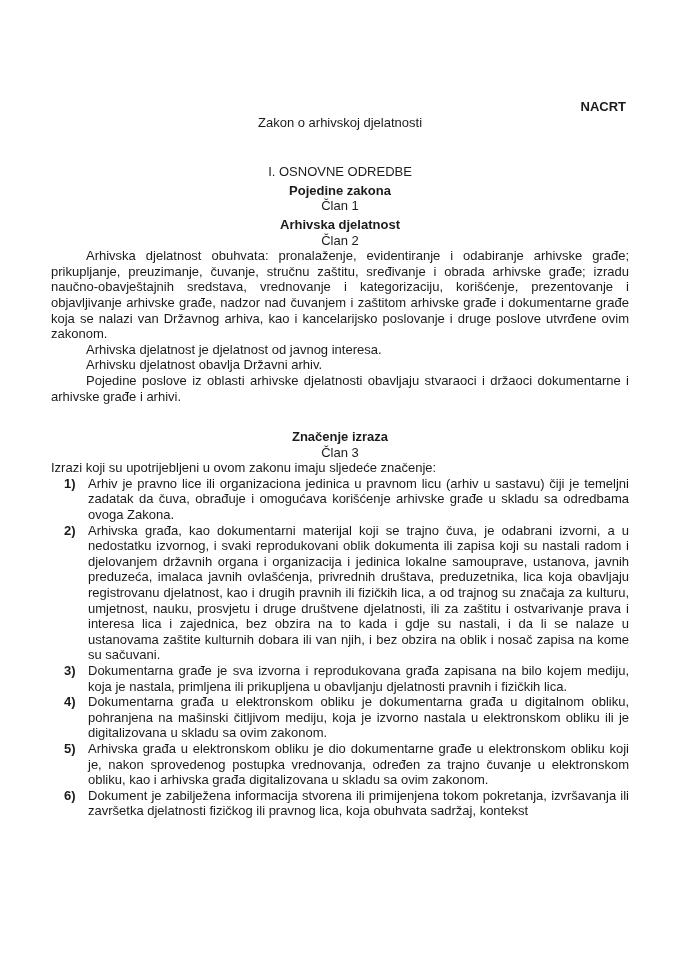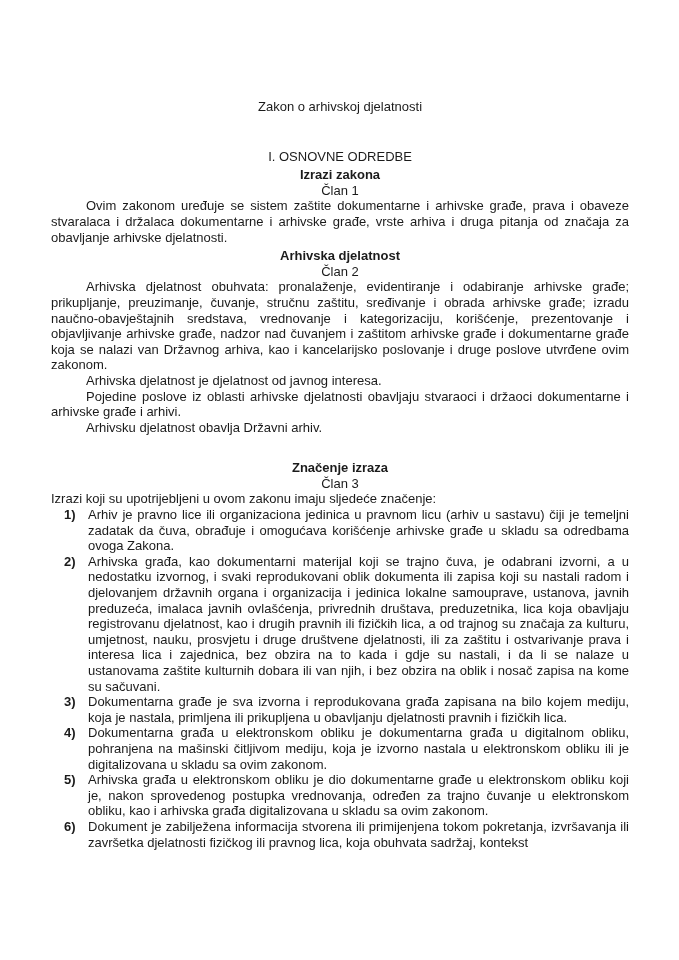--- a/index.html
+++ b/index.html
@@ -63,32 +63,32 @@
     font-weight: bold;
   }
   .term {
     font-weight: normal;
   }
 </style>
 </head>
 <body>
 
 <div class="page">
+  <div class="draft-label">NACRT</div>
   <div class="doc-title">Zakon o arhivskoj djelatnosti</div>
   <div class="chapter-heading">I. OSNOVNE ODREDBE</div>
   <div id="doc-body">
-      <div class="subheading">Izrazi zakona</div>
+      <div class="subheading">Pojedine zakona</div>
       <div class="article-no">Član 1</div>
-      <div class="para">Ovim zakonom uređuje se sistem zaštite dokumentarne i arhivske građe, prava i obaveze stvaralaca i držalaca dokumentarne i arhivske građe, vrste arhiva i druga pitanja od značaja za obavljanje arhivske djelatnosti.</div>
       <div class="subheading">Arhivska djelatnost</div>
       <div class="article-no">Član 2</div>
       <div class="para">Arhivska djelatnost obuhvata: pronalaženje, evidentiranje i odabiranje arhivske građe; prikupljanje, preuzimanje, čuvanje, stručnu zaštitu, sređivanje i obrada arhivske građe; izradu naučno-obavještajnih sredstava, vrednovanje i kategorizaciju, korišćenje, prezentovanje i objavljivanje arhivske građe, nadzor nad čuvanjem i zaštitom arhivske građe i dokumentarne građe koja se nalazi van Državnog arhiva, kao i kancelarijsko poslovanje i druge poslove utvrđene ovim zakonom.</div>
       <div class="para">Arhivska djelatnost je djelatnost od javnog interesa.</div>
+      <div class="para">Arhivsku djelatnost obavlja Državni arhiv.</div>
       <div class="para">Pojedine poslove iz oblasti arhivske djelatnosti obavljaju stvaraoci i držaoci dokumentarne i arhivske građe i arhivi.</div>
-      <div class="para">Arhivsku djelatnost obavlja Državni arhiv.</div>
       <div class="spacer"></div>
       <div class="subheading">Značenje izraza</div>
       <div class="article-no">Član 3</div>
       <div class="lead">Izrazi koji su upotrijebljeni u ovom zakonu imaju sljedeće značenje:</div>
       <div class="list-item"><span class="num">1)</span><b class="term">Arhiv</b><span> je pravno lice ili organizaciona jedinica u pravnom licu (arhiv u sastavu) čiji je temeljni zadatak da čuva, obrađuje i omogućava korišćenje arhivske građe u skladu sa odredbama ovoga Zakona.</span></div>
       <div class="list-item"><span class="num">2)</span><b class="term">Arhivska građa,</b><span> kao dokumentarni materijal koji se trajno čuva, je odabrani izvorni, a u nedostatku izvornog, i svaki reprodukovani oblik dokumenta ili zapisa koji su nastali radom i djelovanjem državnih organa i organizacija i jedinica lokalne samouprave, ustanova, javnih preduzeća, imalaca javnih ovlašćenja, privrednih društava, preduzetnika, lica koja obavljaju registrovanu djelatnost, kao i drugih pravnih ili fizičkih lica, a od trajnog su značaja za kulturu, umjetnost, nauku, prosvjetu i druge društvene djelatnosti, ili za zaštitu i ostvarivanje prava i interesa lica i zajednica, bez obzira na to kada i gdje su nastali, i da li se nalaze u ustanovama zaštite kulturnih dobara ili van njih, i bez obzira na oblik i nosač zapisa na kome su sačuvani.</span></div>
       <div class="list-item"><span class="num">3)</span><b class="term">Dokumentarna građe</b><span> je sva izvorna i reprodukovana građa zapisana na bilo kojem mediju, koja je nastala, primljena ili prikupljena u obavljanju djelatnosti pravnih i fizičkih lica.</span></div>
       <div class="list-item"><span class="num">4)</span><b class="term">Dokumentarna građa u elektronskom obliku</b><span> je dokumentarna građa u digitalnom obliku, pohranjena na mašinski čitljivom mediju, koja je izvorno nastala u elektronskom obliku ili je digitalizovana u skladu sa ovim zakonom.</span></div>
       <div class="list-item"><span class="num">5)</span><b class="term">Arhivska građa u elektronskom obliku</b><span> je dio dokumentarne građe u elektronskom obliku koji je, nakon sprovedenog postupka vrednovanja, određen za trajno čuvanje u elektronskom obliku, kao i arhivska građa digitalizovana u skladu sa ovim zakonom.</span></div>
       <div class="list-item"><span class="num">6)</span><b class="term">Dokument</b><span> je zabilježena informacija stvorena ili primijenjena tokom pokretanja, izvršavanja ili završetka djelatnosti fizičkog ili pravnog lica, koja obuhvata sadržaj, kontekst</span></div>

